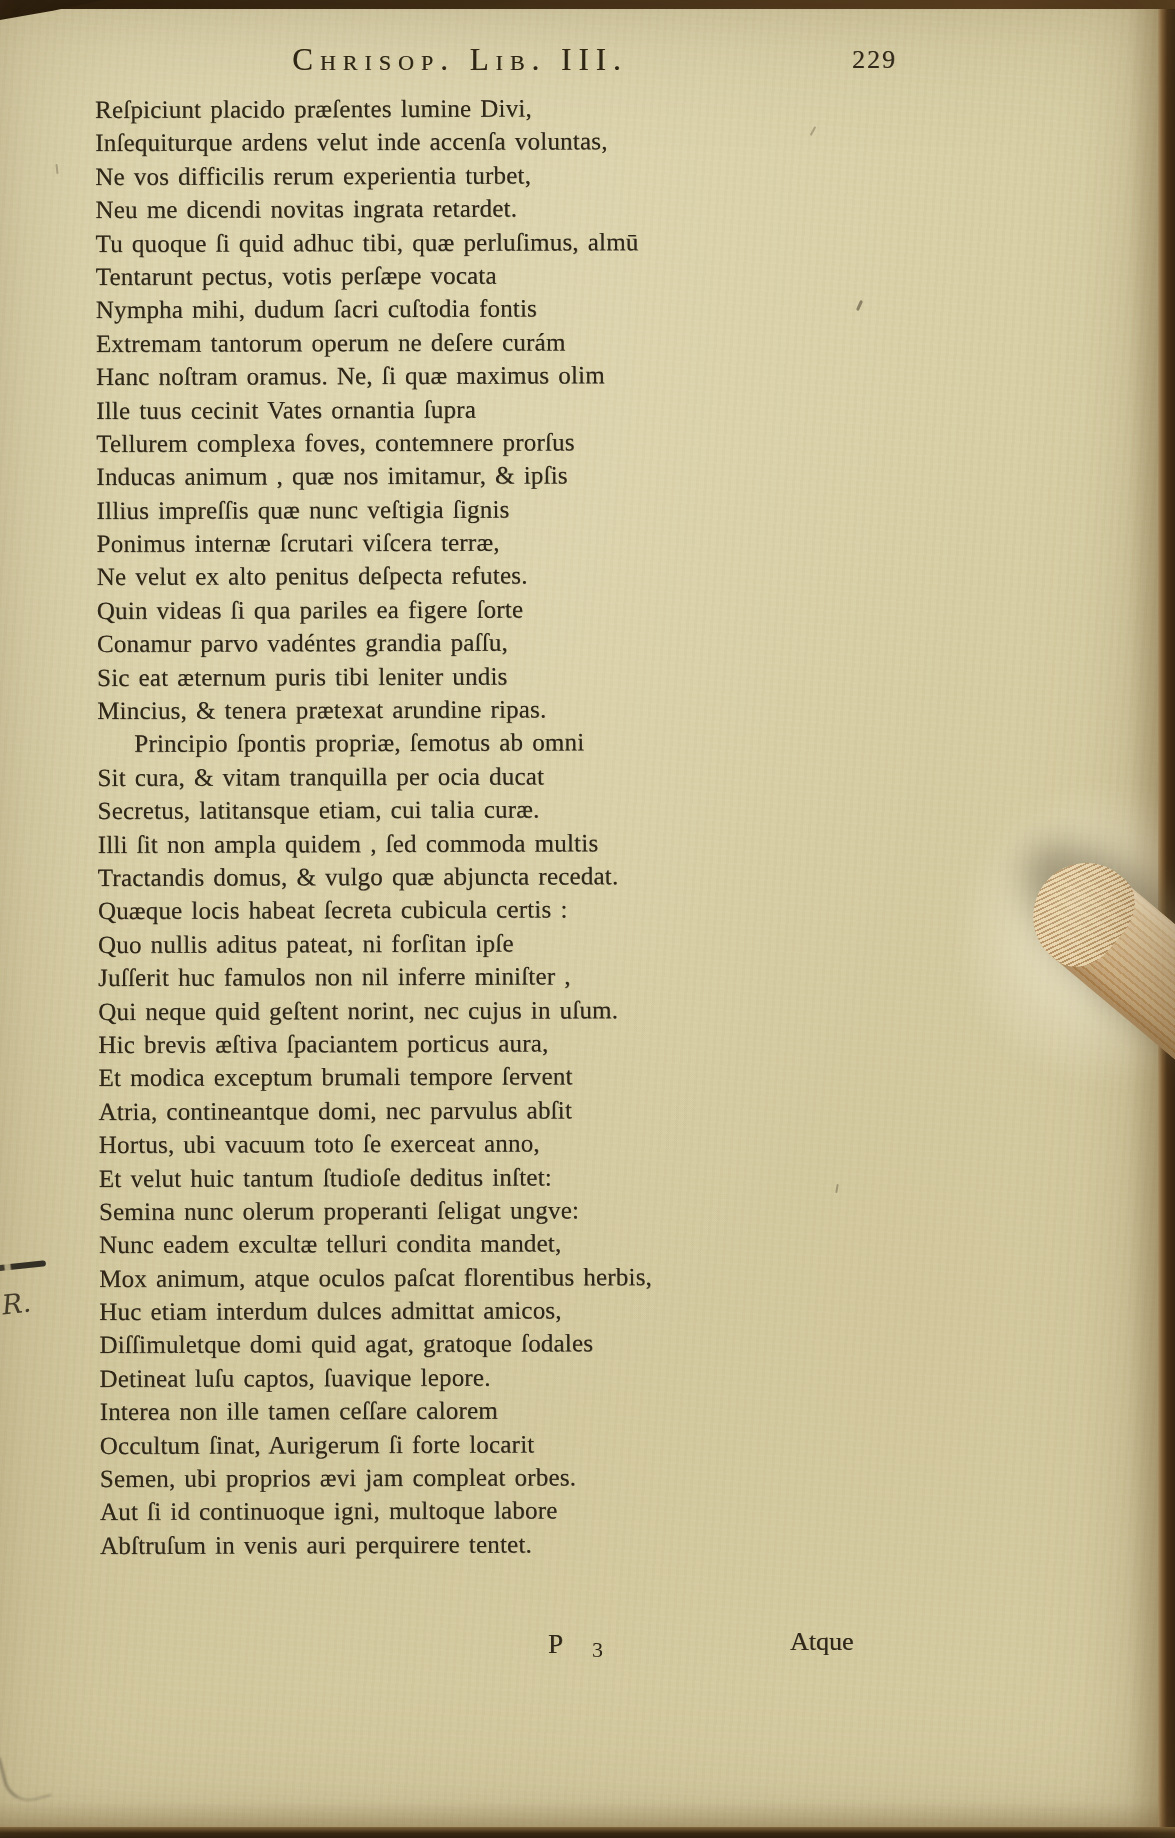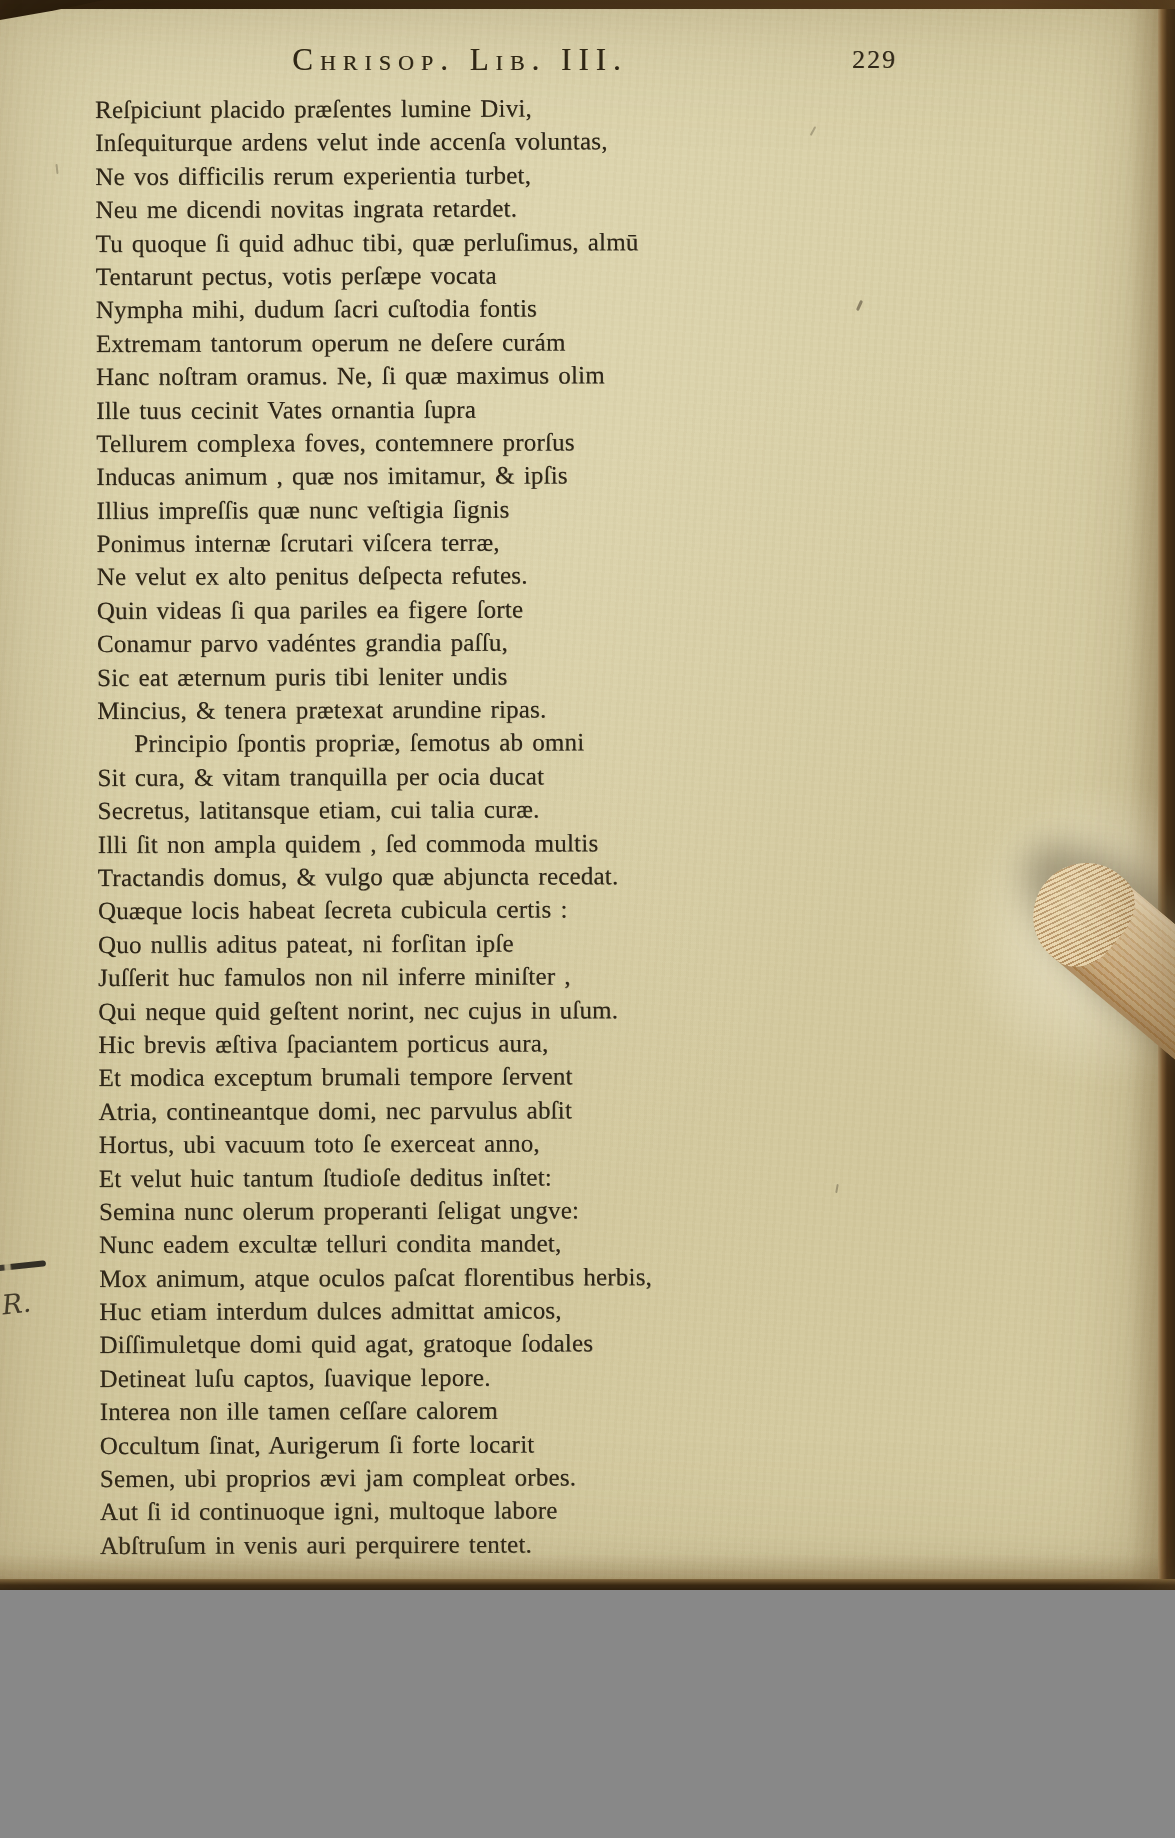--- a/index.html
+++ b/index.html
@@ -1,17 +1,17 @@
 <!DOCTYPE html>
 <html><head>
 <meta charset="utf-8">
 <style>
   html,body{margin:0;padding:0;background:#888;}
   .page{
-    position:relative;width:1175px;height:1590px;overflow:hidden;
+    position:relative;width:1175px;height:1838px;overflow:hidden;
     font-family:"Liberation Serif","DejaVu Serif",serif;
     color:#2f2719;
     background:
       radial-gradient(ellipse at 32% 18%, rgba(255,252,235,0.18), rgba(255,252,235,0) 55%),
       radial-gradient(ellipse at 78% 72%, rgba(176,158,108,0.16), rgba(176,158,108,0) 50%),
       radial-gradient(ellipse at 12% 85%, rgba(170,152,104,0.14), rgba(170,152,104,0) 45%),
       repeating-linear-gradient(94deg, rgba(150,132,86,0.05) 0 3px, rgba(0,0,0,0) 3px 8px),
       repeating-linear-gradient(4deg, rgba(255,250,228,0.05) 0 2px, rgba(0,0,0,0) 2px 7px),
       #d8cfa6;
   }
@@ -42,22 +42,22 @@
   .poem{
     position:absolute;top:93px;left:95px;width:820px;z-index:2;
     font-size:25px;line-height:33.4px;letter-spacing:0.2px;word-spacing:2.5px;
     transform:rotate(-0.2deg);transform-origin:0 0;
     text-shadow:0.35px 0.35px 0.45px rgba(47,39,25,0.55);}
   .poem .line{white-space:nowrap;height:33.4px;}
   .poem .line.indent{padding-left:37px;}
   .sig{position:absolute;top:1629px;left:548px;font-size:27px;z-index:2;
     text-shadow:0.4px 0.4px 0.5px rgba(44,36,20,0.5);}
   .sig-num{position:absolute;top:1637px;left:592px;font-size:22px;z-index:2;}
-  .catchword{position:absolute;top:1627px;left:790px;font-size:18px;z-index:2;
-    text-shadow:0.4px 0.4px 0.5px rgba(44,36,20,0.5);margin-left:12px;}
+  .catchword{position:absolute;top:1627px;left:790px;font-size:26px;z-index:2;
+    text-shadow:0.4px 0.4px 0.5px rgba(44,36,20,0.5);}
   
   .margin-dash{position:absolute;top:1263px;left:-6px;width:52px;height:6px;z-index:3;
     transform:rotate(-6deg);border-radius:3px;
     background:linear-gradient(to right,#3a382f 0 18%,rgba(58,56,47,0.15) 22% 30%,#2e2c25 34%);}
   .margin-note{position:absolute;top:1288px;left:2px;z-index:3;
     font-style:italic;font-size:27px;color:#3e382a;transform:rotate(-6deg);
     font-family:"DejaVu Serif",serif;}
   .margin-note::before{content:"";position:absolute;left:-9px;top:3px;width:2px;height:21px;
     background:#4a4436;transform:rotate(26deg);}
   .smudge-bl{position:absolute;left:3px;top:1752px;width:40px;height:48px;z-index:3;

